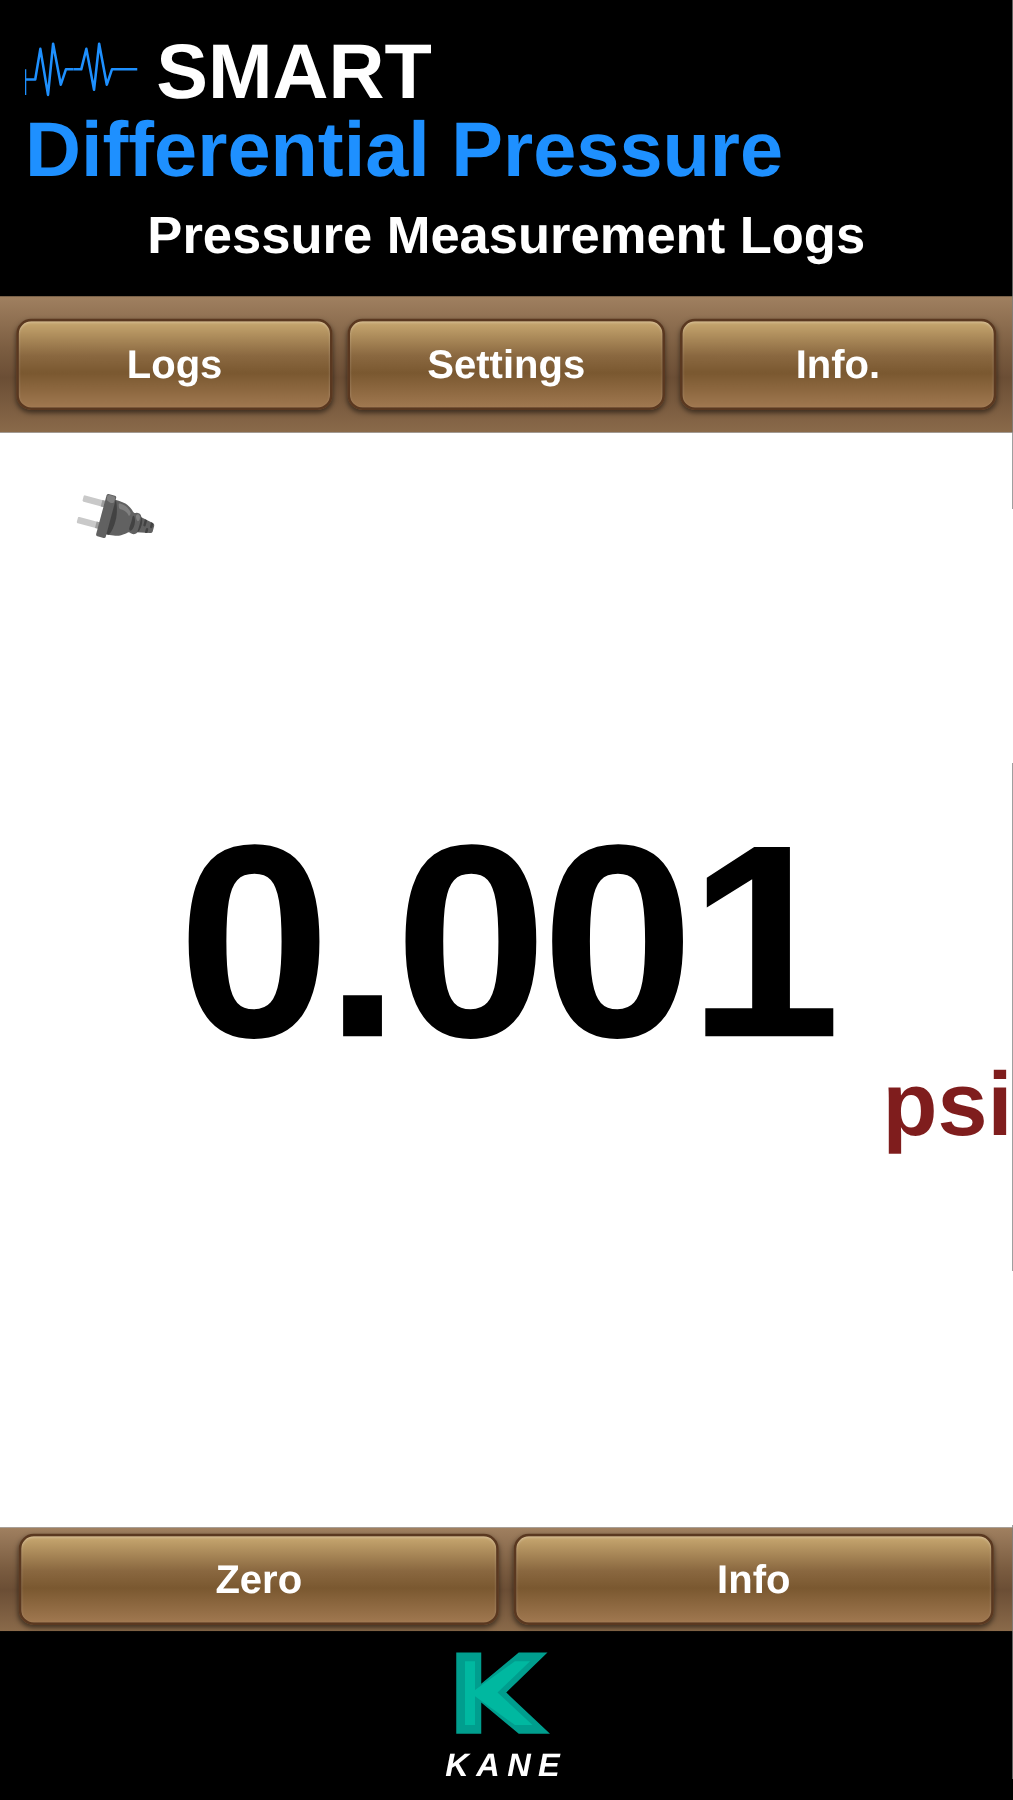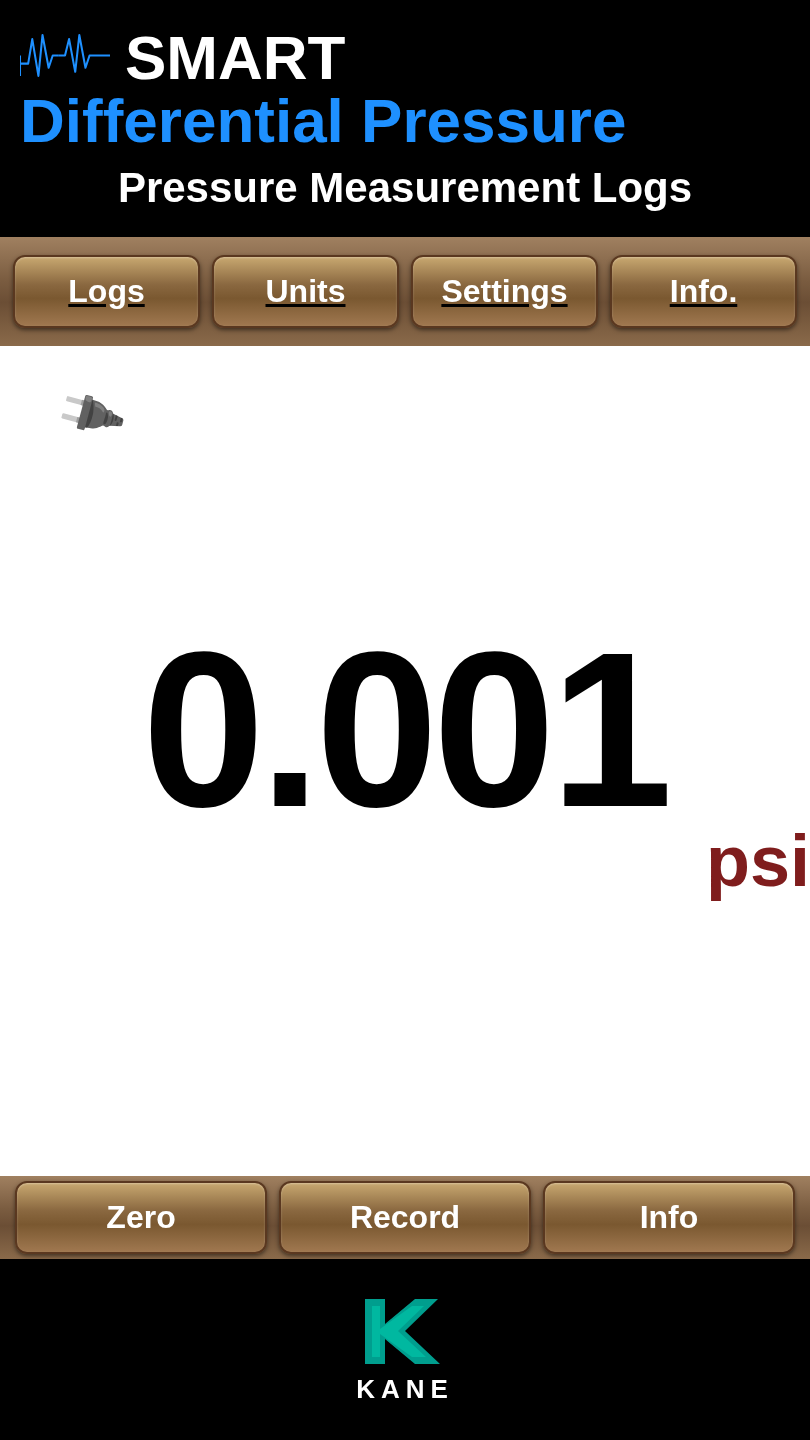--- a/index.html
+++ b/index.html
@@ -66,21 +66,20 @@
       padding-bottom: 10px;
     }
 
     
     .top-toolbar {
       background: linear-gradient(180deg, #a08060 0%, #7a5c40 40%, #6b4e35 60%, #8a6a4a 100%);
       padding: 18px 13px;
       display: flex;
       gap: 12px;
       justify-content: flex-end;
-      text-decoration: underline;
     }
 
     .toolbar-btn {
       flex: 1;
       padding: 16px 8px;
       background: linear-gradient(180deg, #c8a870 0%, #8a6840 40%, #7a5830 60%, #a07850 100%);
       border: 2px solid #5a3820;
       border-radius: 12px;
       color: white;
       font-size: 32px;
@@ -131,25 +130,26 @@
       background: linear-gradient(180deg, #a08060 0%, #7a5c40 40%, #6b4e35 60%, #8a6a4a 100%);
       padding: 5px 15px;
       display: flex;
       gap: 12px;
       justify-content: space-between;
     }
 
     
     .footer {
       background: #000;
-      padding: 35px;
+      padding: 12px;
       display: flex;
       justify-content: center;
       align-items: center;
       min-height: 120px;
+      font-style: italic;
     }
 
     .kane-logo {
       display: flex;
       flex-direction: column;
       align-items: center;
     }
 
     .kane-k {
       width: 90px;
@@ -180,37 +180,35 @@
     <div style="display:flex; flex-direction:column; margin-left: 5px;">
       <span class="smart-text">SMART</span>
     </div>
   </div>
   <div class="differential-pressure">Differential  Pressure</div>
   <div class="pressure-measurement">Pressure Measurement Logs</div>
 </div>
 
 <div class="top-toolbar">
   <button class="toolbar-btn">Logs</button>
-  <button class="toolbar-btn">Units</button>
   <button class="toolbar-btn">Settings</button>
   <button class="toolbar-btn">Info.</button>
 </div>
 
 <div class="main-content">
 
   <div class="plug-icon">🔌</div>
 
   <div class="measurement-value">0.001</div>
 
   <div class="unit-label">psi</div>
 </div>
 
 <div class="bottom-toolbar">
   <button class="toolbar-btn">Zero</button>
-  <button class="toolbar-btn">Record</button>
   <button class="toolbar-btn">Info</button>
 </div>
 
 <div class="footer">
   <div class="kane-logo">
 
     <svg viewBox="0 0 90 75" width="90" height="75">
 
       <polygon points="5,5 5,70 25,70 25,45 55,70 80,70 45,37 78,5 55,5 25,30 25,5" fill="#009e8e"></polygon>
 

